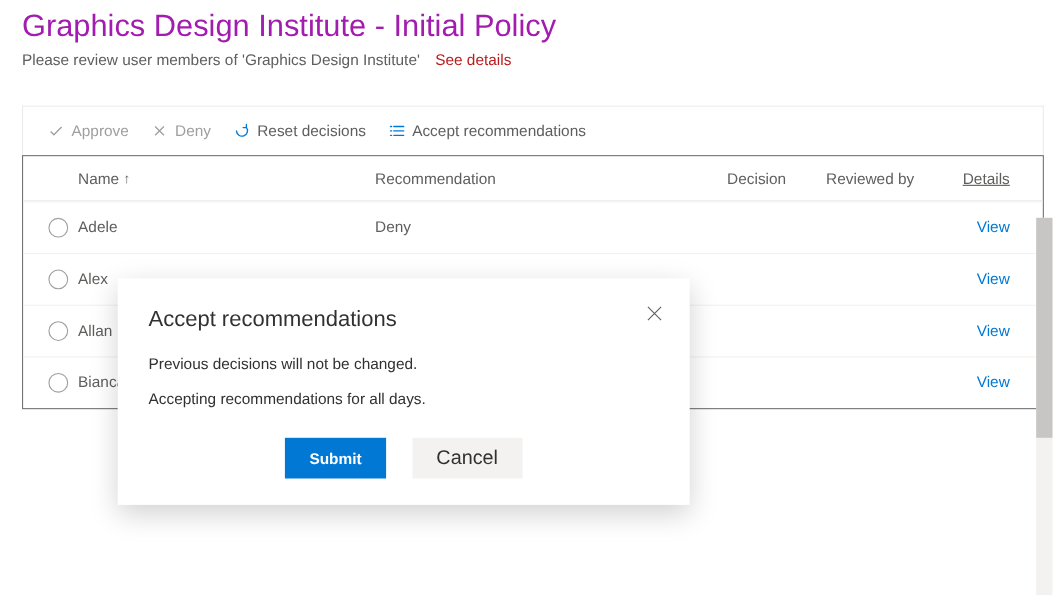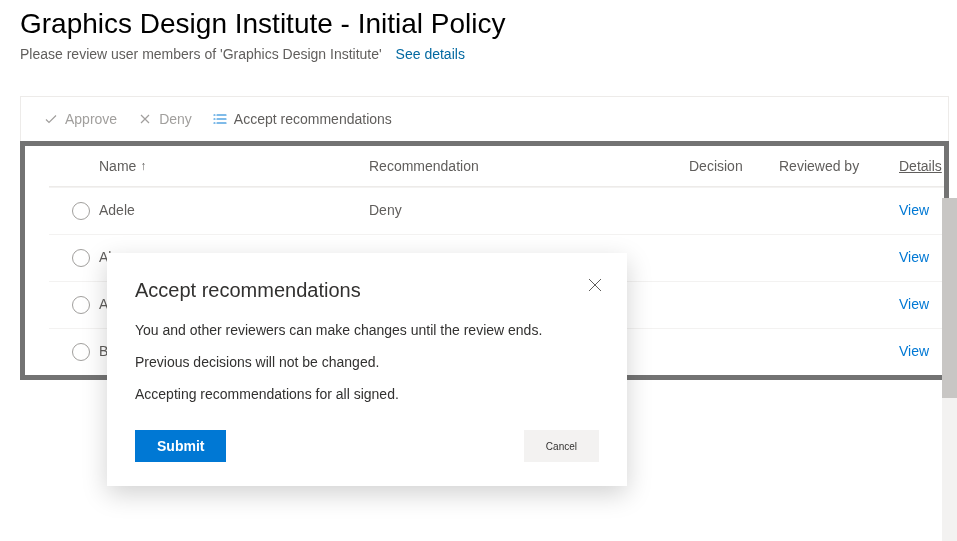--- a/index.html
+++ b/index.html
@@ -1,27 +1,27 @@
 <!DOCTYPE html>
 <html><head>
   <meta charset="utf-8">
   <style>
     * { box-sizing: border-box; margin: 0; padding: 0; }
     body { font-family: "Segoe UI", -apple-system, sans-serif; font-size: 14px; color: #323130; background: #fff; width: 957px; height: 541px; overflow: hidden; position: relative; }
     .header { padding: 8px 20px 14px 20px; }
-    .page-title { font-size: 28px; font-weight: 300; color: #000000; margin-bottom: 6px; }
+    .page-title { font-size: 28px; font-weight: 300; color: #a21caf; margin-bottom: 6px; }
     .page-subtitle { font-size: 14px; color: #605e5c; }
-    .see-details { color: #0369a1; margin-left: 10px; cursor: pointer; }
+    .see-details { color: #b91c1c; margin-left: 10px; cursor: pointer; }
     .content-area { padding: 20px 8px 0 20px; position: relative; }
     .main-panel { background: #fff; position: relative; }
     .toolbar { display: flex; align-items: center; gap: 4px; padding: 10px 14px; border: 1px solid #edebe9; border-bottom: none; background: #fff; }
     .toolbar-btn { display: flex; align-items: center; gap: 6px; padding: 4px 8px; font-size: 14px; color: #a19f9d; cursor: default; background: transparent; border: none; justify-content: center; }
     .toolbar-btn.enabled { color: #605e5c; cursor: pointer; }
     .toolbar-btn .icon { width: 16px; height: 16px; display: inline-flex; align-items: center; justify-content: center; }
-    .table-wrap { border: 5px solid #737373; background: #fff; position: relative; padding-left: 24px; }
+    .table-wrap { border: 1px solid #737373; background: #fff; position: relative; }
     .table-header { display: flex; align-items: center; padding: 12px 14px 12px 50px; border-bottom: 1px solid #edebe9; font-size: 14px; color: #605e5c; }
     .col-name { flex: 0 0 270px; display: flex; align-items: center; gap: 4px; }
     .col-rec { flex: 0 0 320px; }
     .col-dec { flex: 0 0 90px; }
     .col-rev { flex: 0 0 120px; }
     .col-details { flex: 1; text-align: right; padding-right: 16px; text-decoration: underline; }
     .sort-arrow { font-size: 12px; }
     .table-row { display: flex; padding: 14px 14px 14px 14px; border-top: 1px solid #f3f2f1; }
     .table-row:first-child { border-top: none; }
     .row-radio { flex: 0 0 36px; display: flex; align-items: center; justify-content: center; }
@@ -35,23 +35,23 @@
     .row-details { flex: 1; text-align: right; padding-right: 16px; }
     .view-link { color: #0078d4; cursor: pointer; }
     .scrollbar { position: absolute; right: 0; top: 122px; width: 15px; height: 390px; background: #f3f2f1; }
     .scroll-thumb { width: 100%; height: 200px; background: #c8c6c4; cursor: pointer; }
     .dialog { position: absolute; left: 107px; top: 253px; width: 520px; background: #fff; box-shadow: 0 8px 24px rgba(0,0,0,0.18); padding: 26px 28px 24px 28px; z-index: 10; }
     .dialog-title { font-size: 20px; font-weight: 400; color: #323130; margin-bottom: 20px; }
     .dialog-close { position: absolute; top: 22px; right: 22px; width: 20px; height: 20px; display: flex; align-items: center; justify-content: center; cursor: pointer; font-size: 16px; color: #605e5c; }
     .dialog-body { font-size: 14px; color: #323130; margin-bottom: 28px; }
     .dialog-body p { margin-bottom: 16px; }
     .dialog-body p:last-child { margin-bottom: 0; }
-    .dialog-actions { display: flex; gap: 24px; justify-content: space-between; }
+    .dialog-actions { display: flex; gap: 24px; justify-content: center; }
     .btn-primary { background: #0078d4; color: #fff; border: none; padding: 8px 22px; font-size: 14px; font-weight: 600; cursor: pointer; }
-    .btn-secondary { background: #f3f2f1; color: #323130; border: none; padding: 8px 22px; font-size: 10px; cursor: pointer; }
+    .btn-secondary { background: #f3f2f1; color: #323130; border: none; padding: 8px 22px; font-size: 18px; cursor: pointer; }
     svg { display: block; }
   </style>
 </head>
 <body>
 
 <div class="header">
   <div class="page-title">Graphics Design Institute - Initial Policy</div>
   <div class="page-subtitle">
     <span>Please review user members of 'Graphics Design Institute'</span>
     <span class="see-details">See details</span>
@@ -69,20 +69,28 @@
         </span>
         <span>Approve</span>
       </div>
       <div class="toolbar-btn">
         <span class="icon">
           <svg width="16" height="16" viewBox="0 0 16 16">
               <path d="M4 4l8 8M12 4l-8 8" stroke="#a19f9d" stroke-width="1.2"></path>
             </svg>
         </span>
         <span>Deny</span>
+      </div>
+      <div class="toolbar-btn enabled">
+        <span class="icon">
+          <svg width="16" height="16" viewBox="0 0 16 16">
+              <path d="M3 8a5 5 0 109-3.2M12 2v3h-3" stroke="#0078d4" stroke-width="1.2" fill="none" stroke-linecap="round"></path>
+            </svg>
+        </span>
+        <span>Reset decisions</span>
       </div>
       <div class="toolbar-btn enabled">
         <span class="icon">
           <svg width="16" height="16" viewBox="0 0 16 16">
               <path d="M2 4h1M2 8h1M2 12h1M5 4h9M5 8h9M5 12h9" stroke="#0078d4" stroke-width="1.2" stroke-linecap="round"></path>
             </svg>
         </span>
         <span>Accept recommendations</span>
       </div>
     </div>
@@ -153,21 +161,20 @@
 </div>
 
 <div class="dialog">
   <div class="dialog-close">
     <svg width="14" height="14" viewBox="0 0 14 14">
         <path d="M1 1l12 12M13 1L1 13" stroke="#605e5c" stroke-width="1"></path>
       </svg>
   </div>
   <div class="dialog-title">Accept recommendations</div>
   <div class="dialog-body">
-    <p>You and other reviewers can make changes until the review ends.</p>
     <p>Previous decisions will not be changed.</p>
-    <p>Accepting recommendations for all signed.</p>
+    <p>Accepting recommendations for all days.</p>
   </div>
   <div class="dialog-actions">
     <button class="btn-primary">Submit</button>
     <button class="btn-secondary">Cancel</button>
   </div>
 </div>
 
 </body></html>

